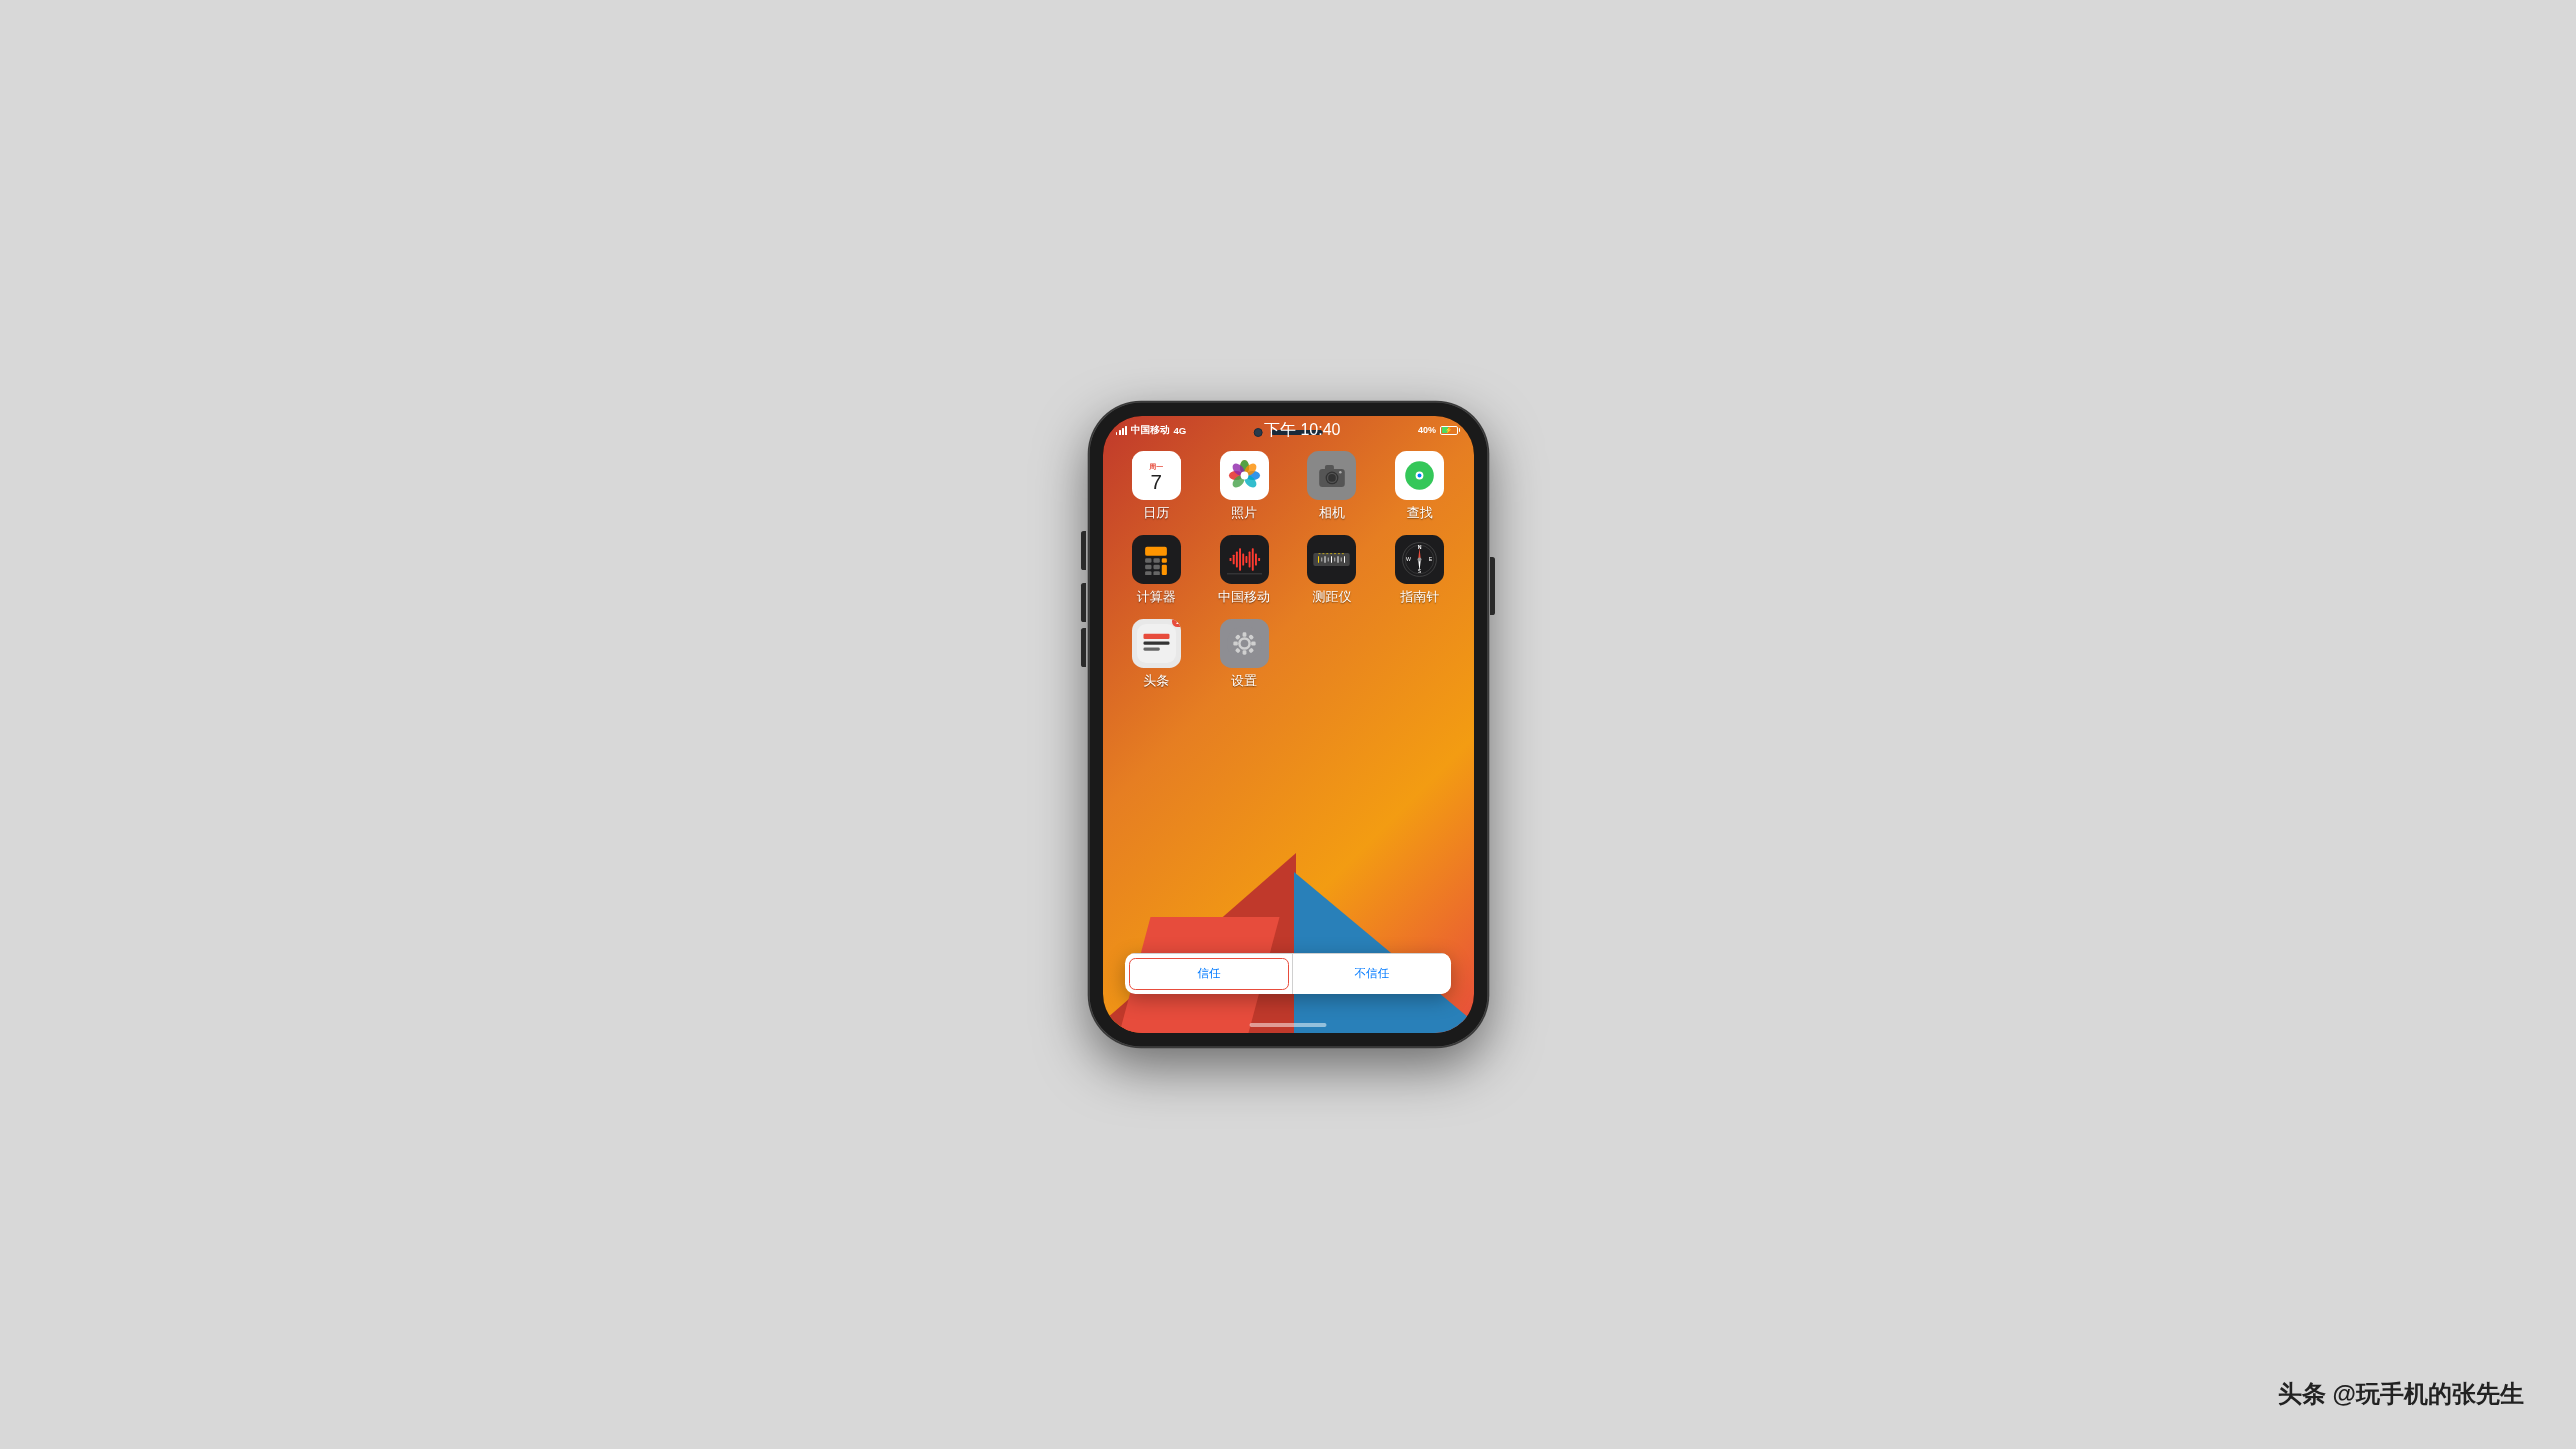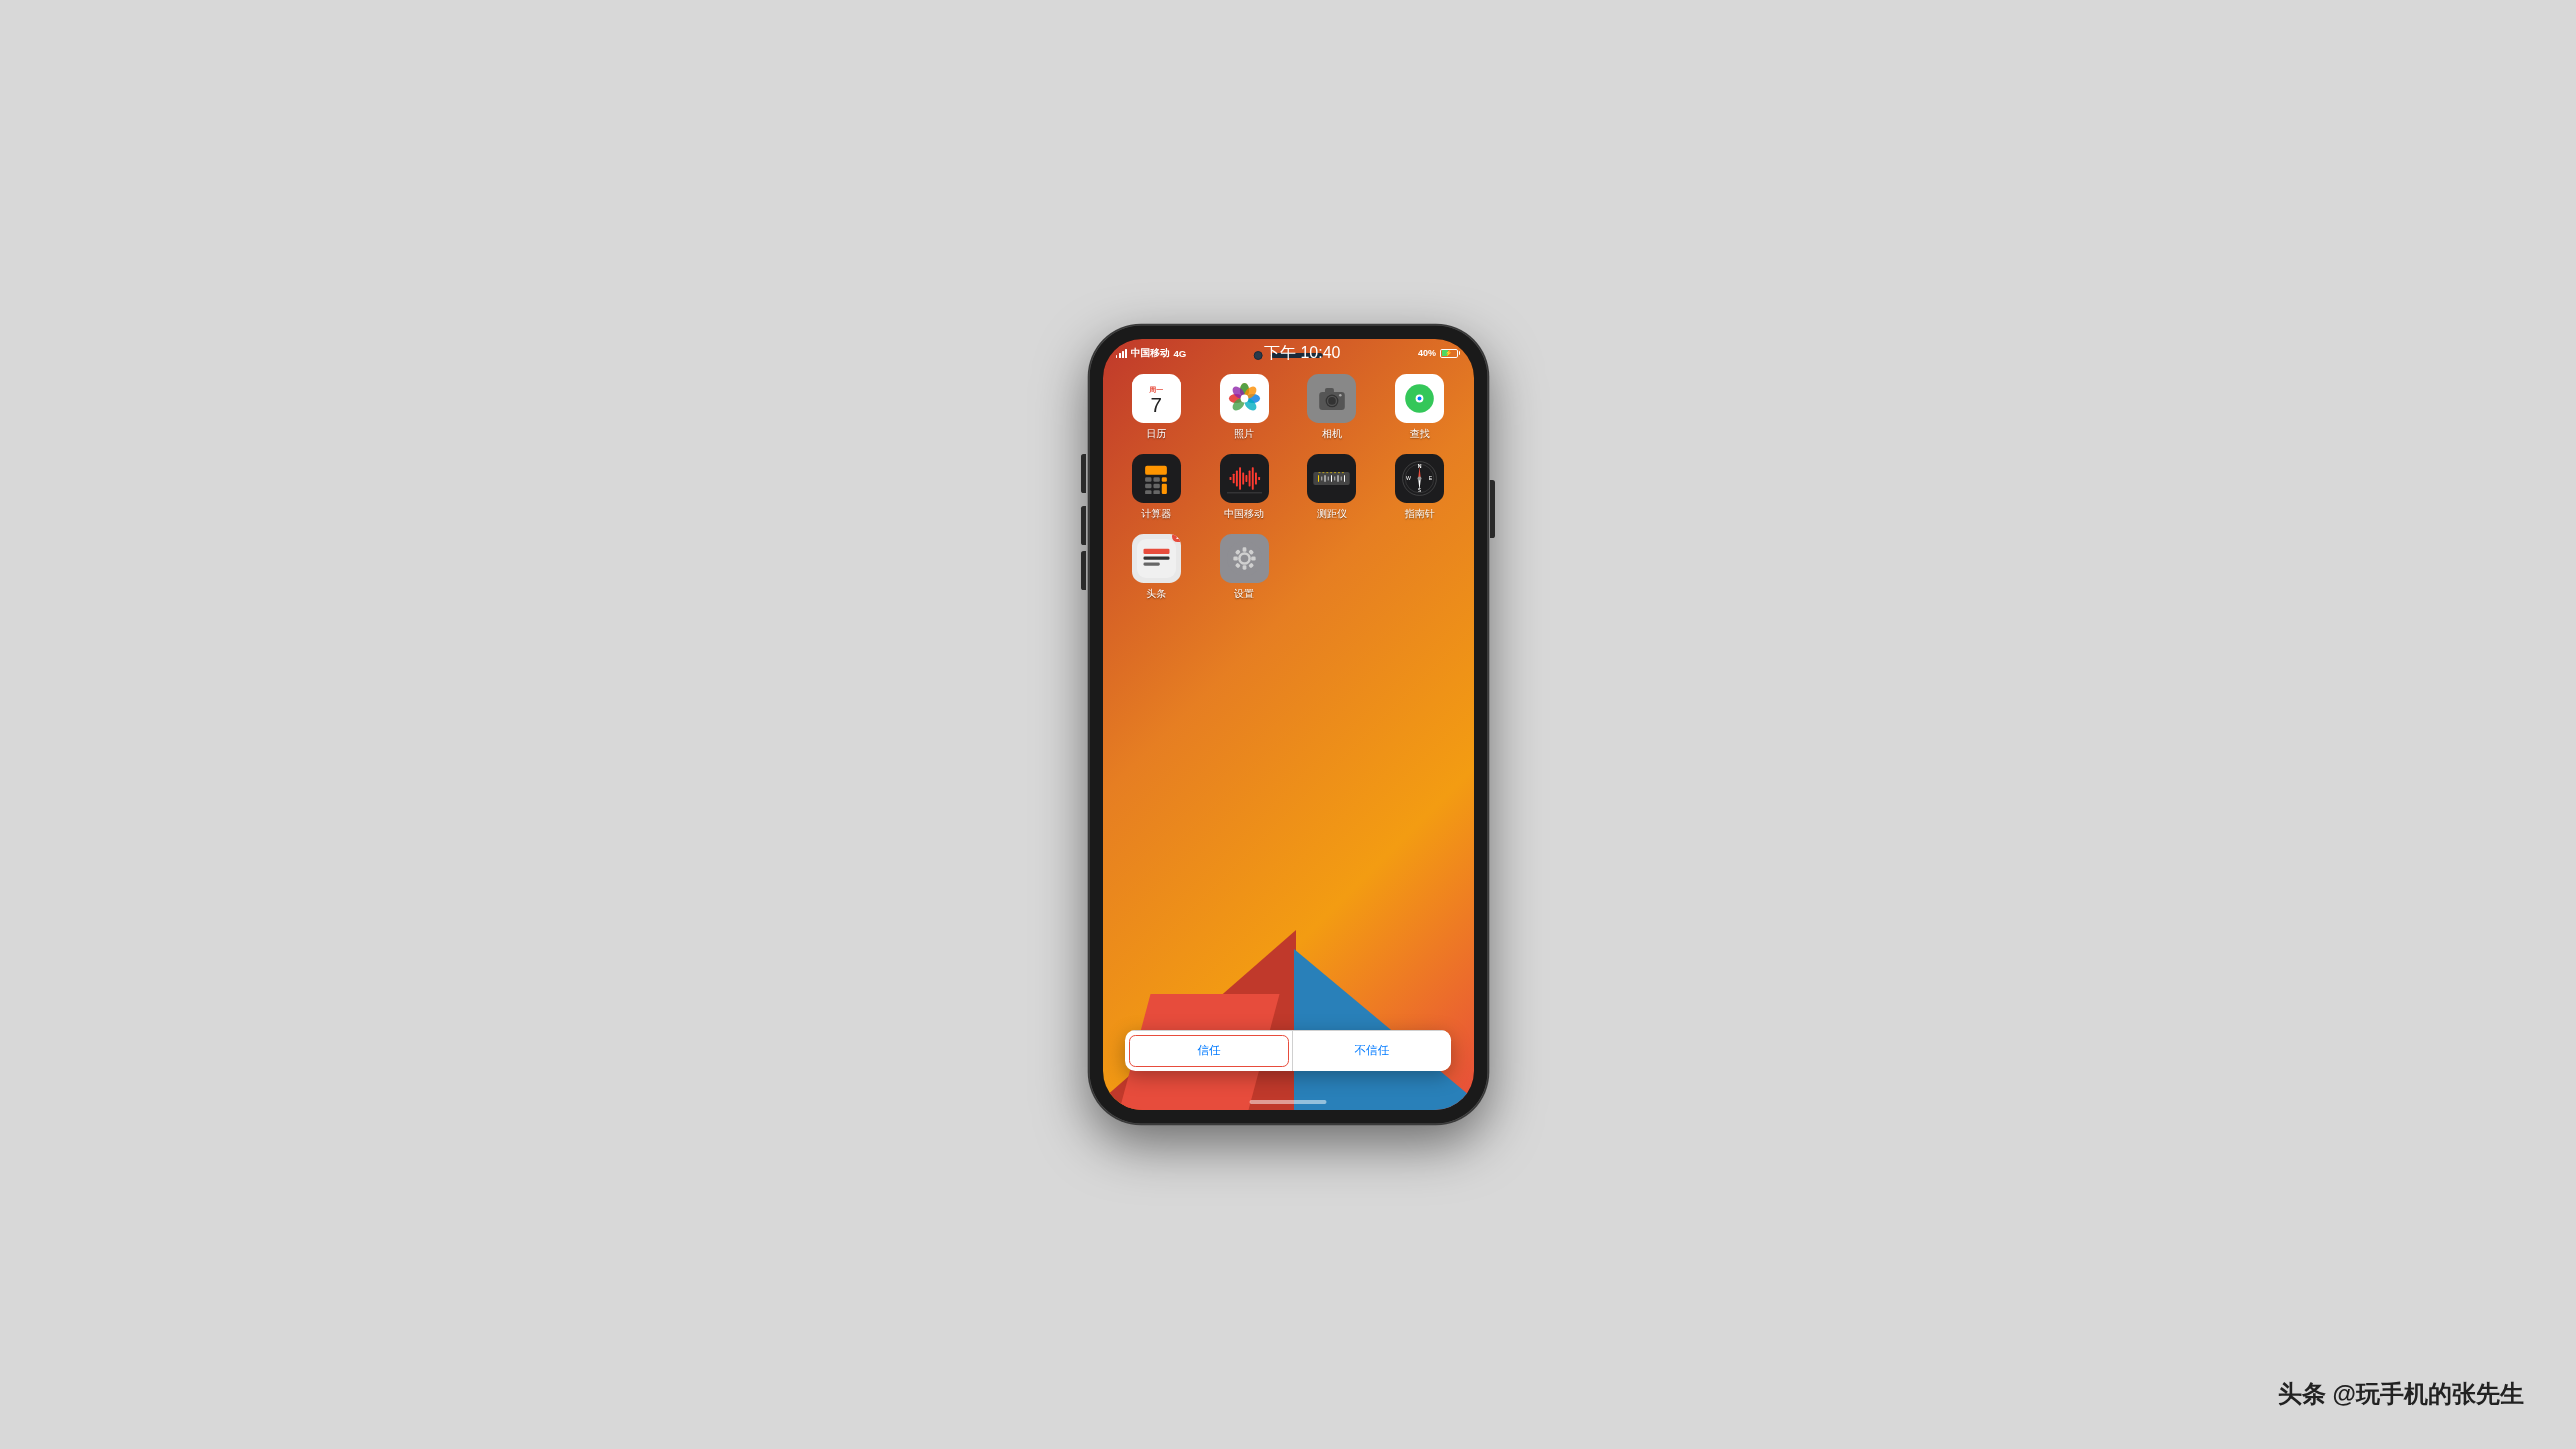--- a/index.html
+++ b/index.html
@@ -23,21 +23,21 @@
       color: #222;
       font-size: 24px;
       font-weight: 600;
       z-index: 100;
       margin-top: 44px;
     }
 
     
     .phone {
       width: 399px;
-      height: 799px;
+      height: 645px;
       background: #1a1a1a;
       border-radius: 52px;
       position: relative;
       box-shadow: 0 0 0 1.3px #3a3a3a, 0 19.3px 52px rgba(0,0,0,0.5), inset 0 0 0 0.6px #555;
     }
 
     
     .phone::before {
       content: '';
       position: absolute;
@@ -232,21 +232,21 @@
       height: 49px;
       border-radius: 11.6px;
       display: flex;
       align-items: center;
       justify-content: center;
       position: relative;
       overflow: hidden;
     }
     .app-label {
       color: white;
-      font-size: 10px;
+      font-size: 13px;
       text-shadow: 0 0.6px 1.3px rgba(0,0,0,0.5);
       text-align: right;
     }
 
     
     .icon-calendar {
       background: white;
       flex-direction: column;
       gap: 0;
     }

